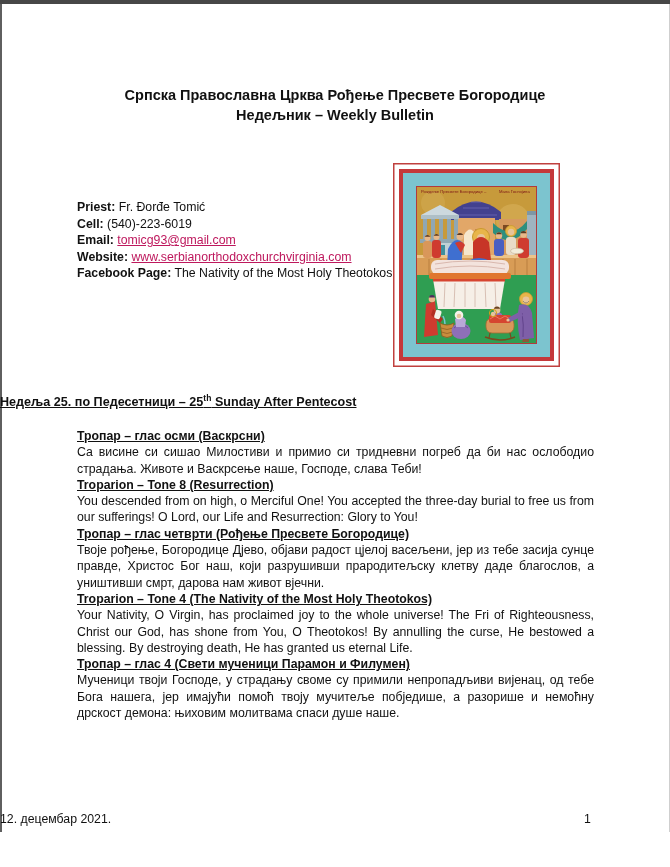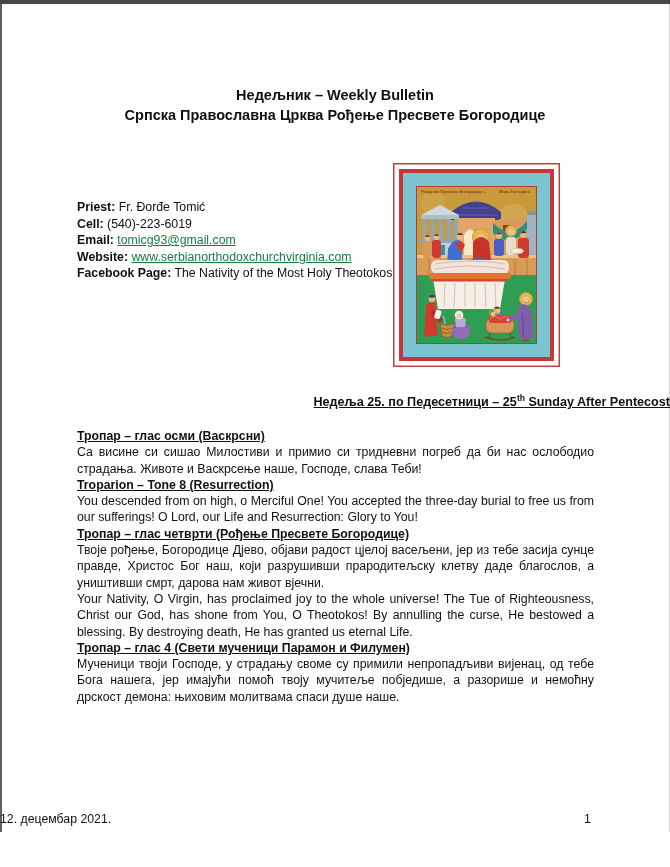--- a/index.html
+++ b/index.html
@@ -19,27 +19,27 @@
     position: absolute; top: 85px; left: 0; width: 670px;
     text-align: center; font-weight: bold;
     font-size: 14.5px; line-height: 20px;
   }
 
   .contact {
     position: absolute; top: 199px; left: 77px; width: 330px;
     font-size: 12.3px; line-height: 16.6px;
   }
   .contact .row b { font-weight: bold; margin-top: 21px; }
-  a.doc-link { color: #15803d; text-decoration: underline; cursor: pointer; }
+  a.doc-link { color: #be185d; text-decoration: underline; cursor: pointer; }
 
   .icon-wrap { position: absolute; top: 163px; left: 393px; width: 167px; height: 204px; }
 
   .main-heading {
     position: absolute; top: 393px; left: 0; width: 670px;
-    text-align: right; font-weight: bold; font-size: 12.6px;
+    text-align: left; font-weight: bold; font-size: 12.6px;
     text-decoration: underline;
   }
   .main-heading sup { font-size: 8.5px; }
 
   .content {
     position: absolute; top: 428px; left: 77px; width: 517px;
     font-size: 12.3px; line-height: 16.3px;
   }
   .section-heading { font-weight: bold; text-decoration: underline; }
   .section p { text-align: justify; }
@@ -56,22 +56,22 @@
 </head>
 <body>
 
 <div>
 
   <div class="edge-top"></div>
   <div class="edge-left"></div>
   <div class="edge-right"></div>
 
   <div class="doc-title">
+    <div>Српска Православна Црква Рођење Пресвете Богородице</div>
     <div>Недељник – Weekly Bulletin</div>
-    <div>Српска Православна Црква Рођење Пресвете Богородице</div>
   </div>
 
   <div class="contact">
     <div class="row"><b>Priest:</b> <span>Fr. Đorđe Tomić</span></div>
     <div class="row"><b>Cell:</b> <span>(540)-223-6019</span></div>
     <div class="row"><b>Email:</b> <a class="doc-link" href="#">tomicg93@gmail.com</a></div>
     <div class="row"><b>Website:</b> <a class="doc-link" href="#">www.serbianorthodoxchurchvirginia.com</a></div>
     <div class="row"><b>Facebook Page:</b> <span>The Nativity of the Most Holy Theotokos</span></div>
   </div>
 
@@ -206,21 +206,22 @@
     </div>
     <div class="section">
       <div class="section-heading">Troparion – Tone 8 (Resurrection)</div>
       <p>You descended from on high, o Merciful One! You accepted the three-day burial to free us from our sufferings! O Lord, our Life and Resurrection: Glory to You!</p>
     </div>
     <div class="section gap">
       <div class="section-heading">Тропар – глас четврти (Рођење Пресвете Богородице)</div>
       <p>Твоје рођење, Богородице Дјево, објави радост цјелој васељени, јер из тебе засија сунце правде, Христос Бог наш, који разрушивши прародитељску клетву даде благослов, а уништивши смрт, дарова нам живот вјечни.</p>
     </div>
     <div class="section">
-      <p>Your Nativity, O Virgin, has proclaimed joy to the whole universe! The Tue of Righteousness, Christ our God, has shone from You, O Theotokos! By annulling the curse, He bestowed a blessing. By destroying death, He has granted us eternal Life.</p>
+      <div class="section-heading">Troparion – Tone 4 (The Nativity of the Most Holy Theotokos)</div>
+      <p>Your Nativity, O Virgin, has proclaimed joy to the whole universe! The Fri of Righteousness, Christ our God, has shone from You, O Theotokos! By annulling the curse, He bestowed a blessing. By destroying death, He has granted us eternal Life.</p>
     </div>
     <div class="section gap">
       <div class="section-heading">Тропар – глас 4 (Свети мученици Парамон и Филумен)</div>
       <p>Мученици твоји Господе, у страдању своме су примили непропадљиви вијенац, од тебе Бога нашега, јер имајући помоћ твоју мучитеље побједише, а разорише и немоћну дрскост демона: њиховим молитвама спаси душе наше.</p>
     </div>
   </div>
 
   <div class="footer-date">12. децембар 2021.</div>
   <div class="footer-page">1</div>
 

